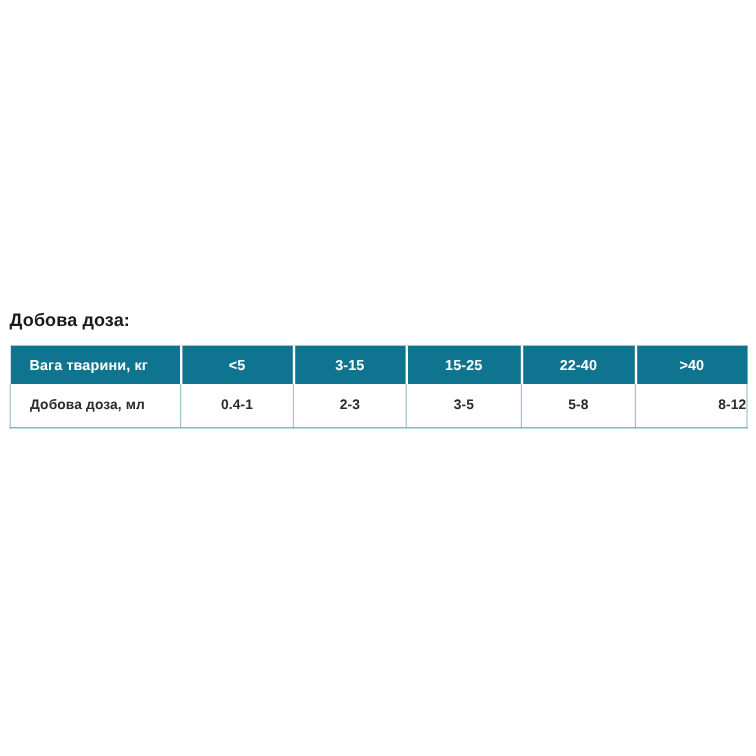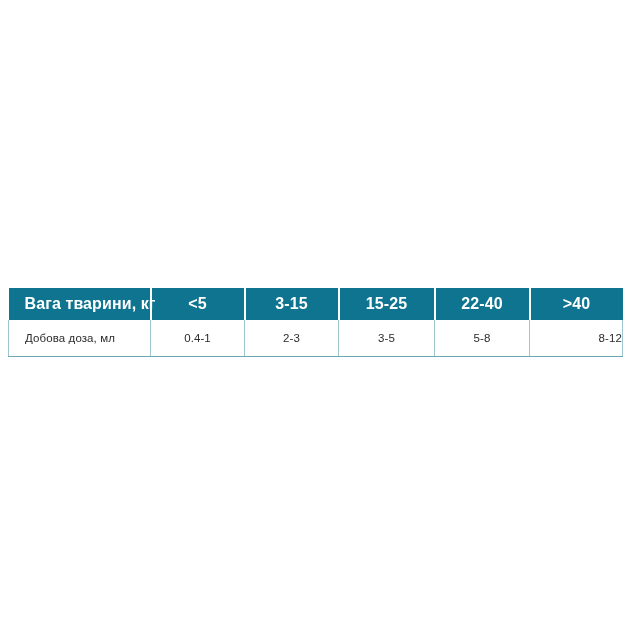--- a/index.html
+++ b/index.html
@@ -48,42 +48,42 @@
   .dose-table th,
   .dose-table td {
     padding: 0;
     margin: 0;
   }
 
   .dose-table thead th {
     height: 32px;
     background: #0e7490;
     color: #ffffff;
-    font-size: 16px;
+    font-size: 12px;
     font-weight: bold;
     text-align: center;
     vertical-align: middle;
     border-right: 2px solid #ffffff;
     letter-spacing: 0.1px;
     white-space: nowrap;
   }
   .dose-table thead th:last-child {
     border-right: none;
   }
   .dose-table thead th.label-col {
     text-align: left;
     padding-left: 16px;
   }
 
   .dose-table tbody td {
     height: 36px;
     background: #ffffff;
     color: #2b2b2b;
     font-size: 11.5px;
-    font-weight: normal;
+    font-weight: bold;
     text-align: center;
     vertical-align: middle;
     border-right: 1px solid #9ec6cf;
     border-bottom: 1px solid #6aa7b4;
     letter-spacing: 0.1px;
     white-space: nowrap;
   }
   .dose-table tbody td:first-child {
     border-left: 1px solid #9ec6cf;
   }
@@ -102,20 +102,21 @@
   .col-2     { width: 94px; }
   .col-3     { width: 96px; }
   .col-4     { width: 95px; }
   .col-5     { width: 93px; }
 </style>
 </head>
 <body>
 
 <div class="page">
 
+  <div class="section-title">Добова доза:</div>
 
   <table class="dose-table">
     <colgroup>
       <col class="col-label">
       <col class="col-1">
       <col class="col-2">
       <col class="col-3">
       <col class="col-4">
       <col class="col-5">
     </colgroup>

